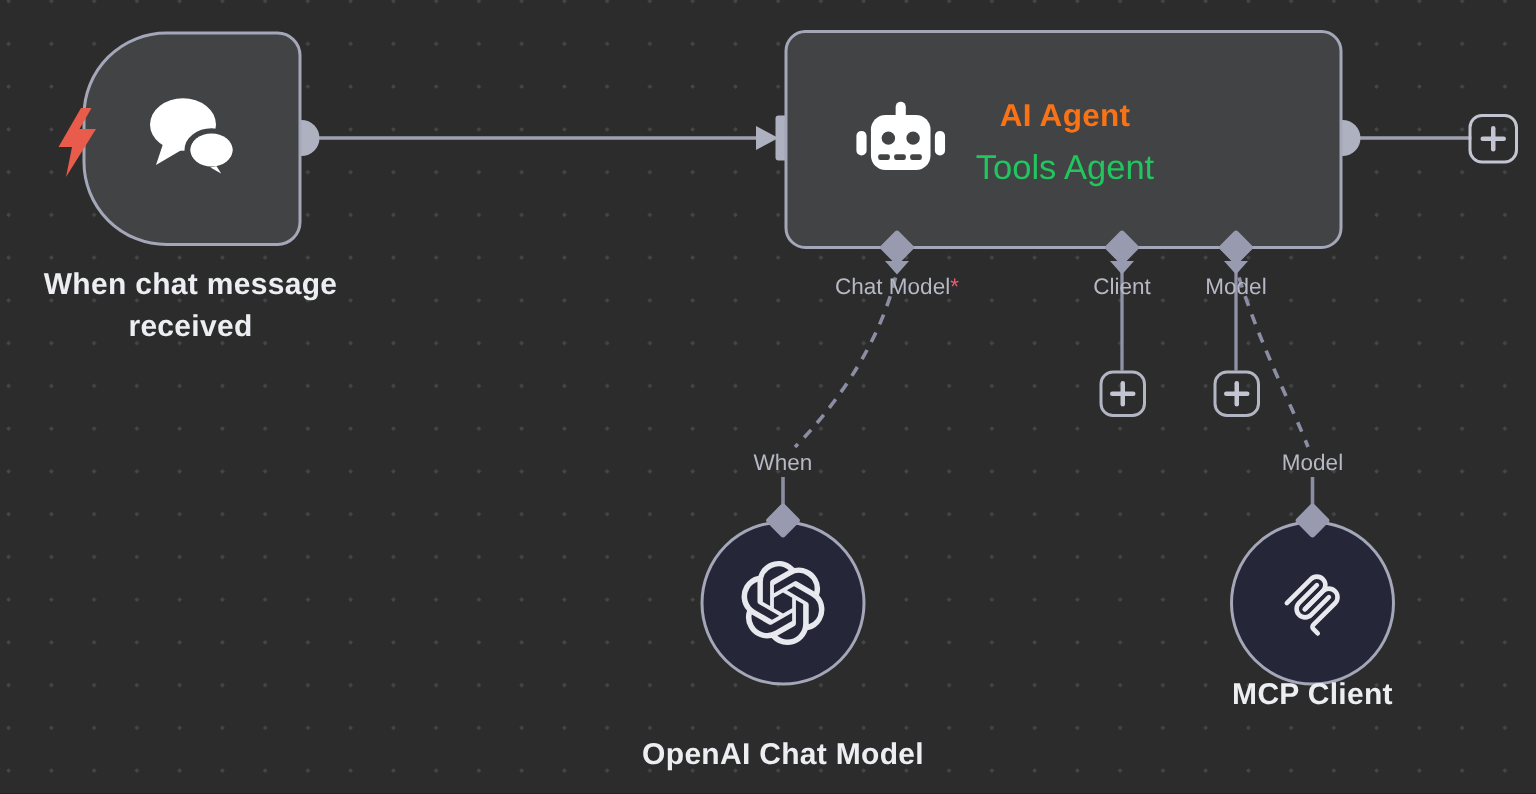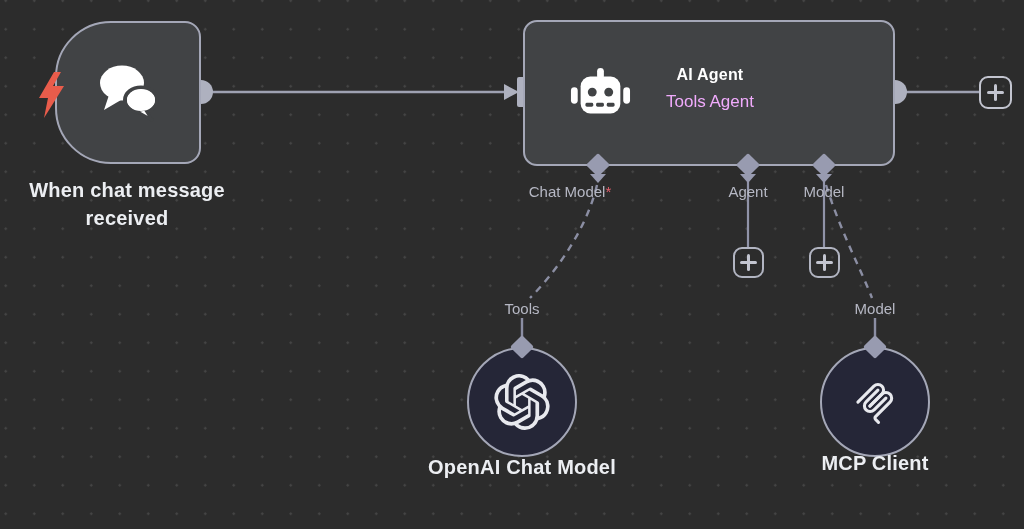--- a/index.html
+++ b/index.html
@@ -12,28 +12,28 @@
   }
   .wires{position:absolute;left:0;top:0;width:1024px;height:529px;z-index:1;}
   .node{position:absolute;background:#414345;border:2px solid #a4a7b7;box-sizing:border-box;z-index:2;}
   .trigger-node{left:55px;top:21px;width:146px;height:143px;border-radius:56px 16px 16px 56px;}
   .agent-node{left:523px;top:20px;width:372px;height:146px;border-radius:14px;}
   .round-node{position:absolute;width:110px;height:110px;border-radius:50%;background:#252637;border:2px solid #a4a7b7;box-sizing:border-box;z-index:2;}
   .openai-node{left:467px;top:347px;}
   .mcp-node{left:820px;top:347px;}
   .node-icon{position:absolute;z-index:3;}
   .agent-title-block{position:absolute;left:100px;top:44px;width:170px;text-align:center;}
-  .agent-title{font-size:16px;font-weight:700;color:#ffffff;letter-spacing:.2px;}
-  .agent-subtitle{margin-top:8px;font-size:17px;color:#f0abfc;}
+  .agent-title{font-size:21px;font-weight:700;color:#f97316;letter-spacing:.2px;}
+  .agent-subtitle{margin-top:8px;font-size:23px;color:#22c55e;}
   .caption{position:absolute;z-index:4;text-align:center;color:#eceef2;font-size:20px;font-weight:600;letter-spacing:.2px;}
   .trigger-caption{left:7px;top:176px;width:240px;line-height:1.4;}
-  .openai-caption{left:392px;top:456px;width:260px;}
+  .openai-caption{left:392px;top:492px;width:260px;}
   .mcp-caption{left:745px;top:452px;width:260px;}
   .port-label{position:absolute;z-index:4;text-align:center;color:#b6b8c4;font-size:15px;}
-  .lbl-chat-model{left:480px;top:183px;width:180px;}
+  .lbl-chat-model{left:508px;top:183px;width:180px;}
   .lbl-memory{left:688px;top:183px;width:120px;}
   .lbl-tool{left:764px;top:183px;width:120px;}
   .lbl-model{left:462px;top:300px;width:120px;}
   .lbl-tools{left:815px;top:300px;width:120px;}
   .required{color:#e4606d;}
   .diamond{position:absolute;width:17px;height:17px;background:#989bb0;border-radius:2px;z-index:5;transform:translate(-50%,-50%) rotate(45deg);}
   .port-arrow{position:absolute;width:0;height:0;border-left:8px solid transparent;border-right:8px solid transparent;border-top:9px solid #989bb0;transform:translateX(-50%);z-index:4;}
   .plus-btn{position:absolute;box-sizing:border-box;border:2.5px solid #b2b5c2;border-radius:9px;background:rgba(44,44,44,.2);z-index:5;display:flex;align-items:center;justify-content:center;}
   .plus-btn.small{width:31px;height:31px;}
   .plus-btn.big{width:33px;height:33px;border-color:#c3c5d0;}
@@ -111,41 +111,41 @@
   <div class="diamond" style="left:598px;top:165px;"></div>
   <div class="port-arrow" style="left:598px;top:174px;"></div>
   <div class="diamond" style="left:748px;top:165px;"></div>
   <div class="port-arrow" style="left:748px;top:174px;"></div>
   <div class="diamond" style="left:824px;top:165px;"></div>
   <div class="port-arrow" style="left:824px;top:174px;"></div>
 
   <div class="port-label lbl-chat-model">
     <span>Chat Model</span><span class="required">*</span>
   </div>
-  <div class="port-label lbl-memory">Agent</div>
+  <div class="port-label lbl-memory">Client</div>
   <div class="port-label lbl-tool">Model</div>
 
   <div class="plus-btn small" style="left:733px;top:247px;">
     <span class="plus-glyph"></span>
   </div>
   <div class="plus-btn small" style="left:809px;top:247px;">
     <span class="plus-glyph"></span>
   </div>
 
   <div class="plus-btn big" style="left:979px;top:76px;">
     <span class="plus-glyph"></span>
   </div>
 
   <div class="round-node openai-node">
     <svg class="node-icon" style="left:25px;top:25px;" width="56" height="56" viewBox="0 0 24 24">
       <path fill="#e8e9ee" d="M22.2819 9.8211a5.9847 5.9847 0 0 0-.5157-4.9108 6.0462 6.0462 0 0 0-6.5098-2.9A6.0651 6.0651 0 0 0 4.9807 4.1818a5.9847 5.9847 0 0 0-3.9977 2.9 6.0462 6.0462 0 0 0 .7427 7.0966 5.98 5.98 0 0 0 .511 4.9107 6.051 6.051 0 0 0 6.5146 2.9001A5.9847 5.9847 0 0 0 13.2599 24a6.0557 6.0557 0 0 0 5.7718-4.2058 5.9894 5.9894 0 0 0 3.9977-2.9001 6.0557 6.0557 0 0 0-.7475-7.0729zm-9.022 12.6081a4.4755 4.4755 0 0 1-2.8764-1.0408l.1419-.0804 4.7783-2.7582a.7948.7948 0 0 0 .3927-.6813v-6.7369l2.02 1.1686a.071.071 0 0 1 .038.0615v5.5826a4.504 4.504 0 0 1-4.4945 4.4849zm-9.6607-4.1254a4.4708 4.4708 0 0 1-.5346-3.0137l.142.0852 4.783 2.7582a.7712.7712 0 0 0 .7806 0l5.8428-3.3685v2.3324a.0804.0804 0 0 1-.0332.0615L9.74 19.9502a4.4992 4.4992 0 0 1-6.1408-1.6464zM2.3408 7.8956a4.485 4.485 0 0 1 2.3655-1.9728V11.6a.7664.7664 0 0 0 .3879.6765l5.8144 3.3543-2.0201 1.1685a.0757.0757 0 0 1-.071 0l-4.8303-2.7865A4.504 4.504 0 0 1 2.3408 7.8956zm16.5963 3.8558L13.1038 8.364 15.1192 7.2a.0757.0757 0 0 1 .071 0l4.8303 2.7913a4.4944 4.4944 0 0 1-.6765 8.1042v-5.6772a.79.79 0 0 0-.407-.667zm2.0107-3.0231l-.142-.0852-4.7735-2.7818a.7759.7759 0 0 0-.7854 0L9.409 9.2297V6.8974a.0662.0662 0 0 1 .0284-.0615l4.8303-2.7866a4.4992 4.4992 0 0 1 6.6802 4.66zM8.3065 12.863l-2.02-1.1638a.0804.0804 0 0 1-.038-.0567V6.0742a4.4992 4.4992 0 0 1 7.3757-3.4537l-.142.0805L8.704 5.459a.7948.7948 0 0 0-.3927.6813zm1.0976-2.3654l2.602-1.4998 2.6069 1.4998v2.9994l-2.5974 1.4997-2.6067-1.4997Z"></path>
     </svg>
   </div>
   <div class="diamond" style="left:522px;top:347px;"></div>
-  <div class="port-label lbl-model">Tools</div>
+  <div class="port-label lbl-model">When</div>
   <div class="caption openai-caption">OpenAI Chat Model</div>
 
   <div class="round-node mcp-node">
     <svg class="node-icon" style="left:30px;top:30px;" width="46" height="46" viewBox="0 0 195 195">
       <g fill="none" stroke="#e8e9ee" stroke-width="13" stroke-linecap="round" stroke-linejoin="round">
         <path d="M25 97.8528L92.8823 29.9706C102.255 20.598 117.451 20.598 126.823 29.9706C136.196 39.3431 136.196 54.5391 126.823 63.9117L75.5581 115.177"></path>
         <path d="M76.2653 114.47L126.823 63.9117C136.196 54.5391 151.392 54.5391 160.765 63.9117L161.118 64.2652C170.491 73.6378 170.491 88.8338 161.118 98.2063L99.7248 159.6C96.6006 162.724 96.6006 167.789 99.7248 170.913L112.331 183.52"></path>
         <path d="M109.853 46.9411L59.6482 97.1457C50.2757 106.518 50.2757 121.714 59.6482 131.087C69.0208 140.459 84.2168 140.459 93.5894 131.087L143.794 80.8822"></path>
       </g>
     </svg>

